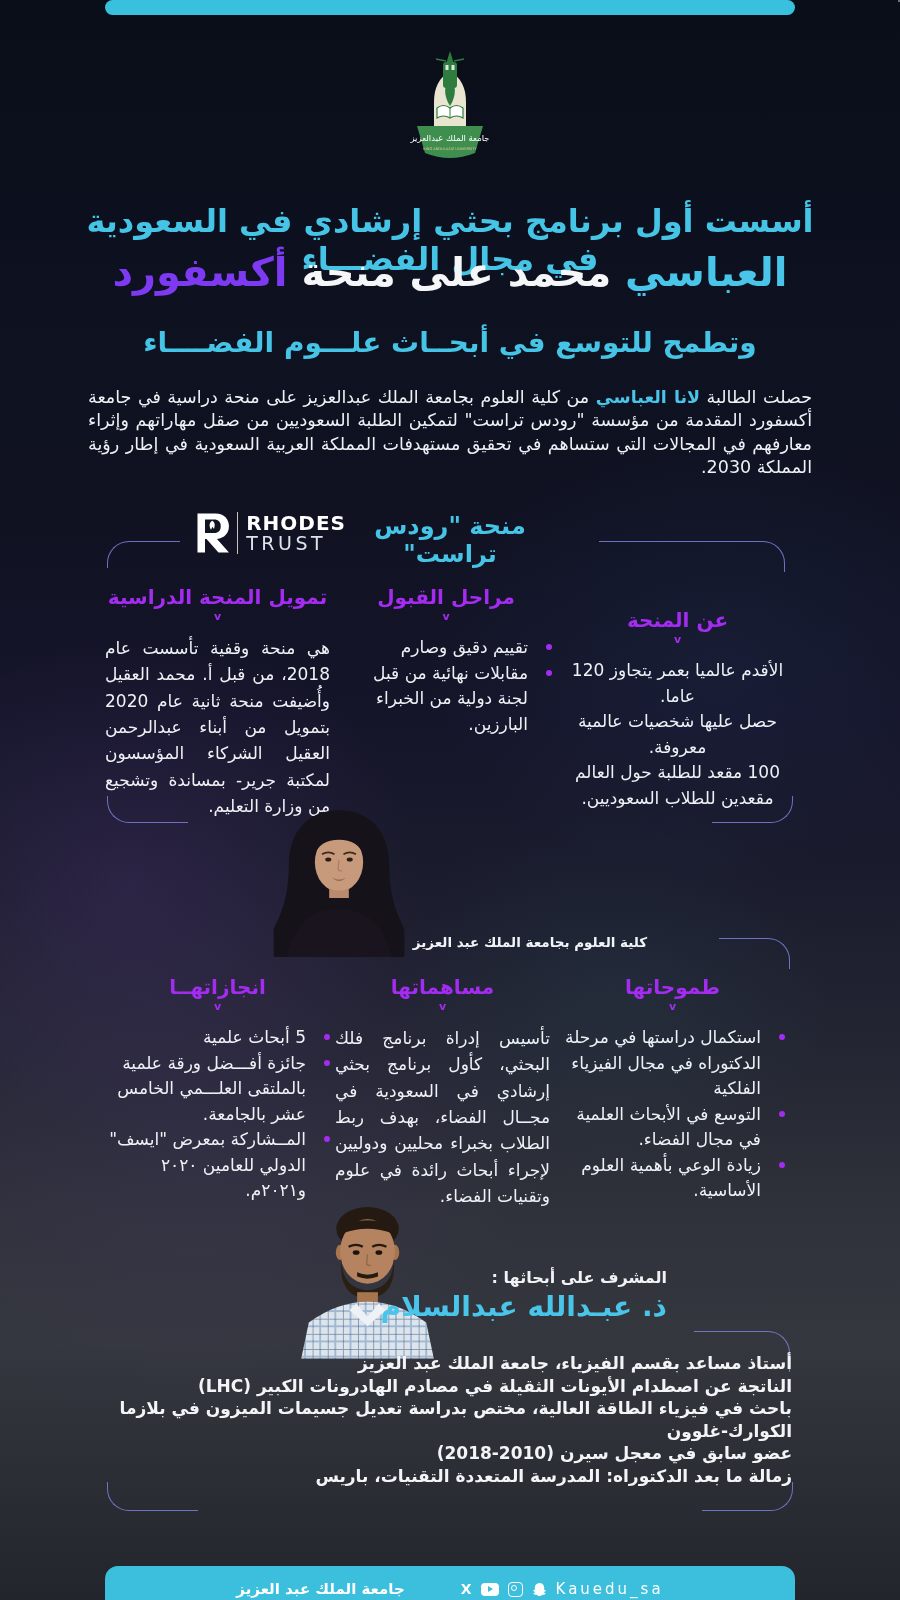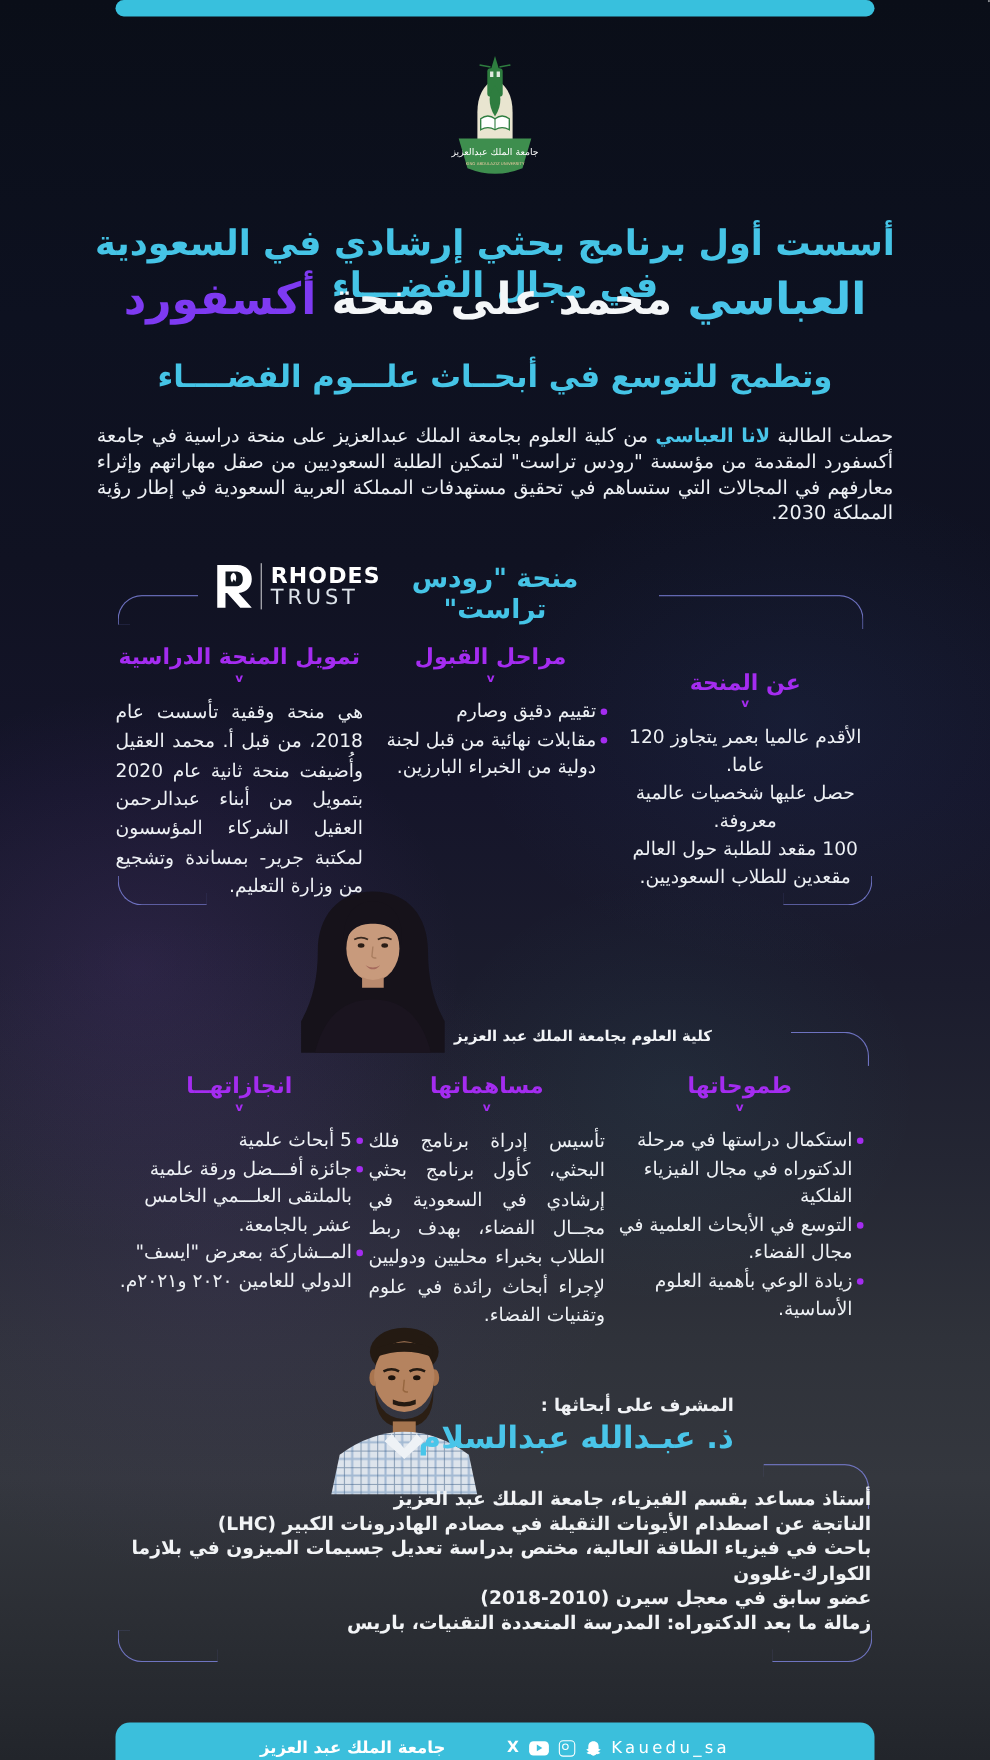--- a/index.html
+++ b/index.html
@@ -55,21 +55,21 @@
   .rh-div{width:1.5px;height:42px;background:rgba(255,255,255,.75);}
   .rh-text{display:flex;flex-direction:column;line-height:1.02;color:#fff;}
   .rh-text b{font-size:20px;letter-spacing:1px;font-weight:bold;}
   .rh-text i{font-style:normal;font-weight:normal;font-size:19px;letter-spacing:3.5px;color:#dde3ea;}
 
   .col{position:absolute;}
   .col-h{color:#a42cf0;font-weight:bold;font-size:20px;text-align:center;}
   .chev{color:#a42cf0;text-align:center;font-size:11px;font-weight:bold;margin:1px 0 12px;}
   .plain div{font-size:17px;line-height:1.5;text-align:center;}
   .just{margin:0;font-size:17px;line-height:1.55;text-align:justify;text-align-last:right;}
-  .bl{display:flex;gap:4px;font-size:17px;line-height:1.5;text-align:right;}
+  .bl{display:flex;gap:18px;font-size:17px;line-height:1.5;text-align:right;}
   .dot{flex:none;width:6px;height:6px;border-radius:50%;background:#a42cf0;margin-top:9px;}
 
   .lana-photo{position:absolute;left:263px;top:796px;width:152px;height:170px;}
   .lana-name{position:absolute;left:370px;top:896px;width:320px;text-align:center;font-size:29px;font-weight:bold;color:#49c5e9;}
   .lana-aff{position:absolute;left:370px;top:934px;width:320px;text-align:center;font-size:13.5px;font-weight:bold;color:#f2f4f7;}
 
   .sup-photo{position:absolute;left:252px;top:1194px;width:232px;height:168px;}
   .sup-label{position:absolute;right:233px;top:1268px;font-size:16px;font-weight:bold;color:#f0f2f5;}
   .sup-name{position:absolute;right:233px;top:1290px;font-size:28px;font-weight:bold;color:#49c5e9;}
   .sup-bio{position:absolute;left:105px;right:108px;top:1352px;font-size:17px;line-height:1.33;font-weight:bold;text-align:right;color:#f2f4f6;}

